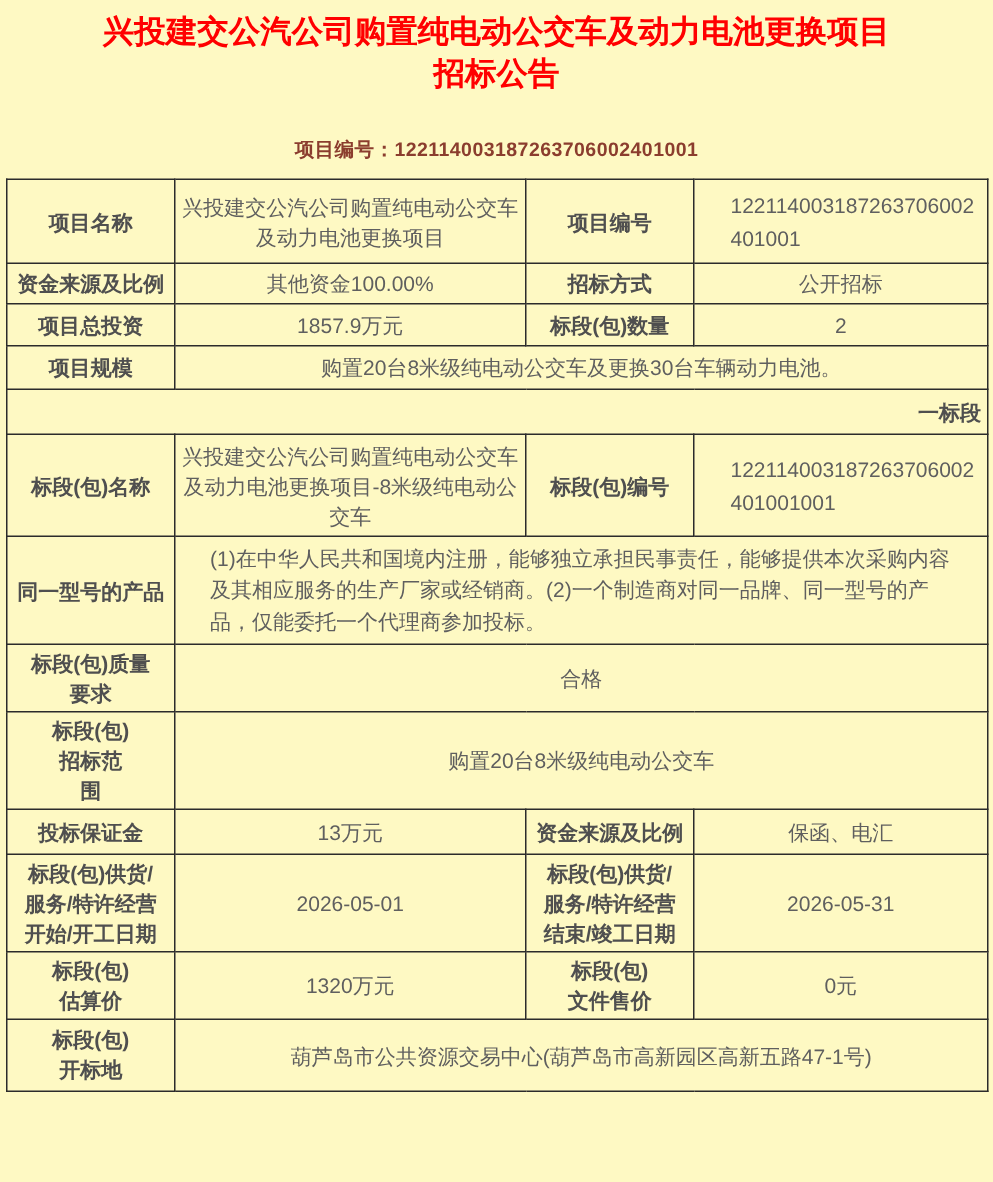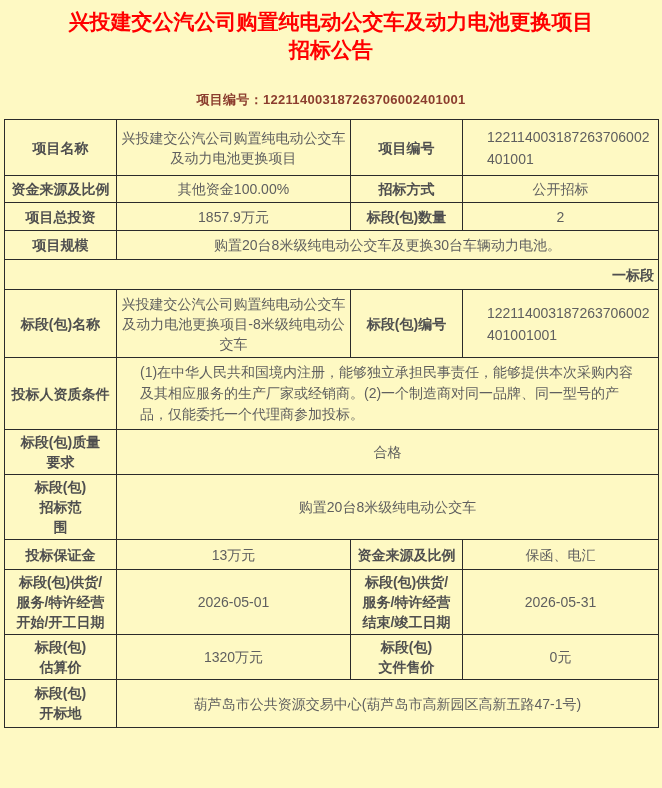--- a/index.html
+++ b/index.html
@@ -129,21 +129,21 @@
 
     <tr class="h68">
       <td class="lbl">标段(包)名称</td>
       <td>兴投建交公汽公司购置纯电动公交车及动力电池更换项目-8米级纯电动公交车</td>
       <td class="lbl">标段(包)编号</td>
       <td class="num">122114003187263706002401001001</td>
     </tr>
 
 
     <tr class="h63">
-      <td class="lbl">投标人资质条件</td>
+      <td class="lbl">同一型号的产品</td>
       <td colspan="3" class="txtleft">(1)在中华人民共和国境内注册，能够独立承担民事责任，能够提供本次采购内容及其相应服务的生产厂家或经销商。(2)一个制造商对同一品牌、同一型号的产品，仅能委托一个代理商参加投标。</td>
     </tr>
 
     <tr class="h45">
       <td class="lbl">标段(包)质量
 要求</td>
       <td colspan="3">合格</td>
     </tr>
 
     <tr class="h58">

